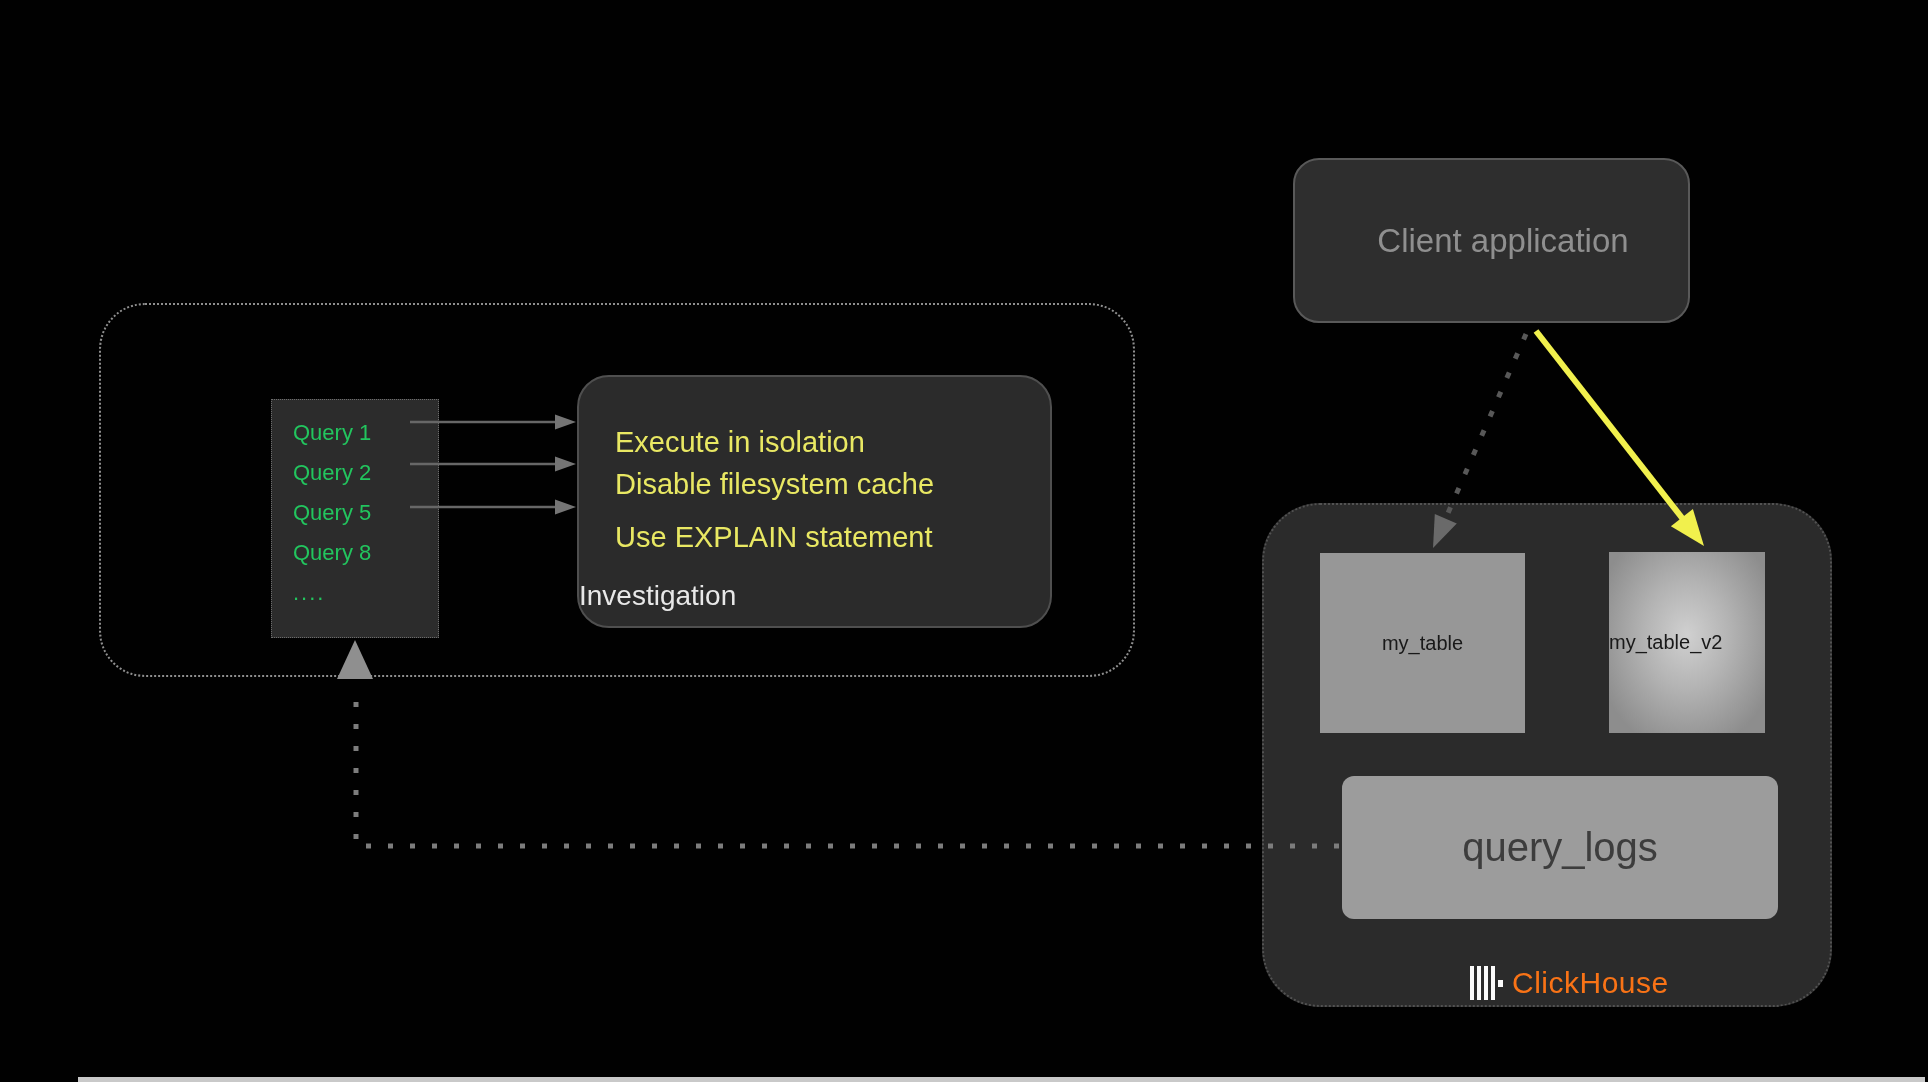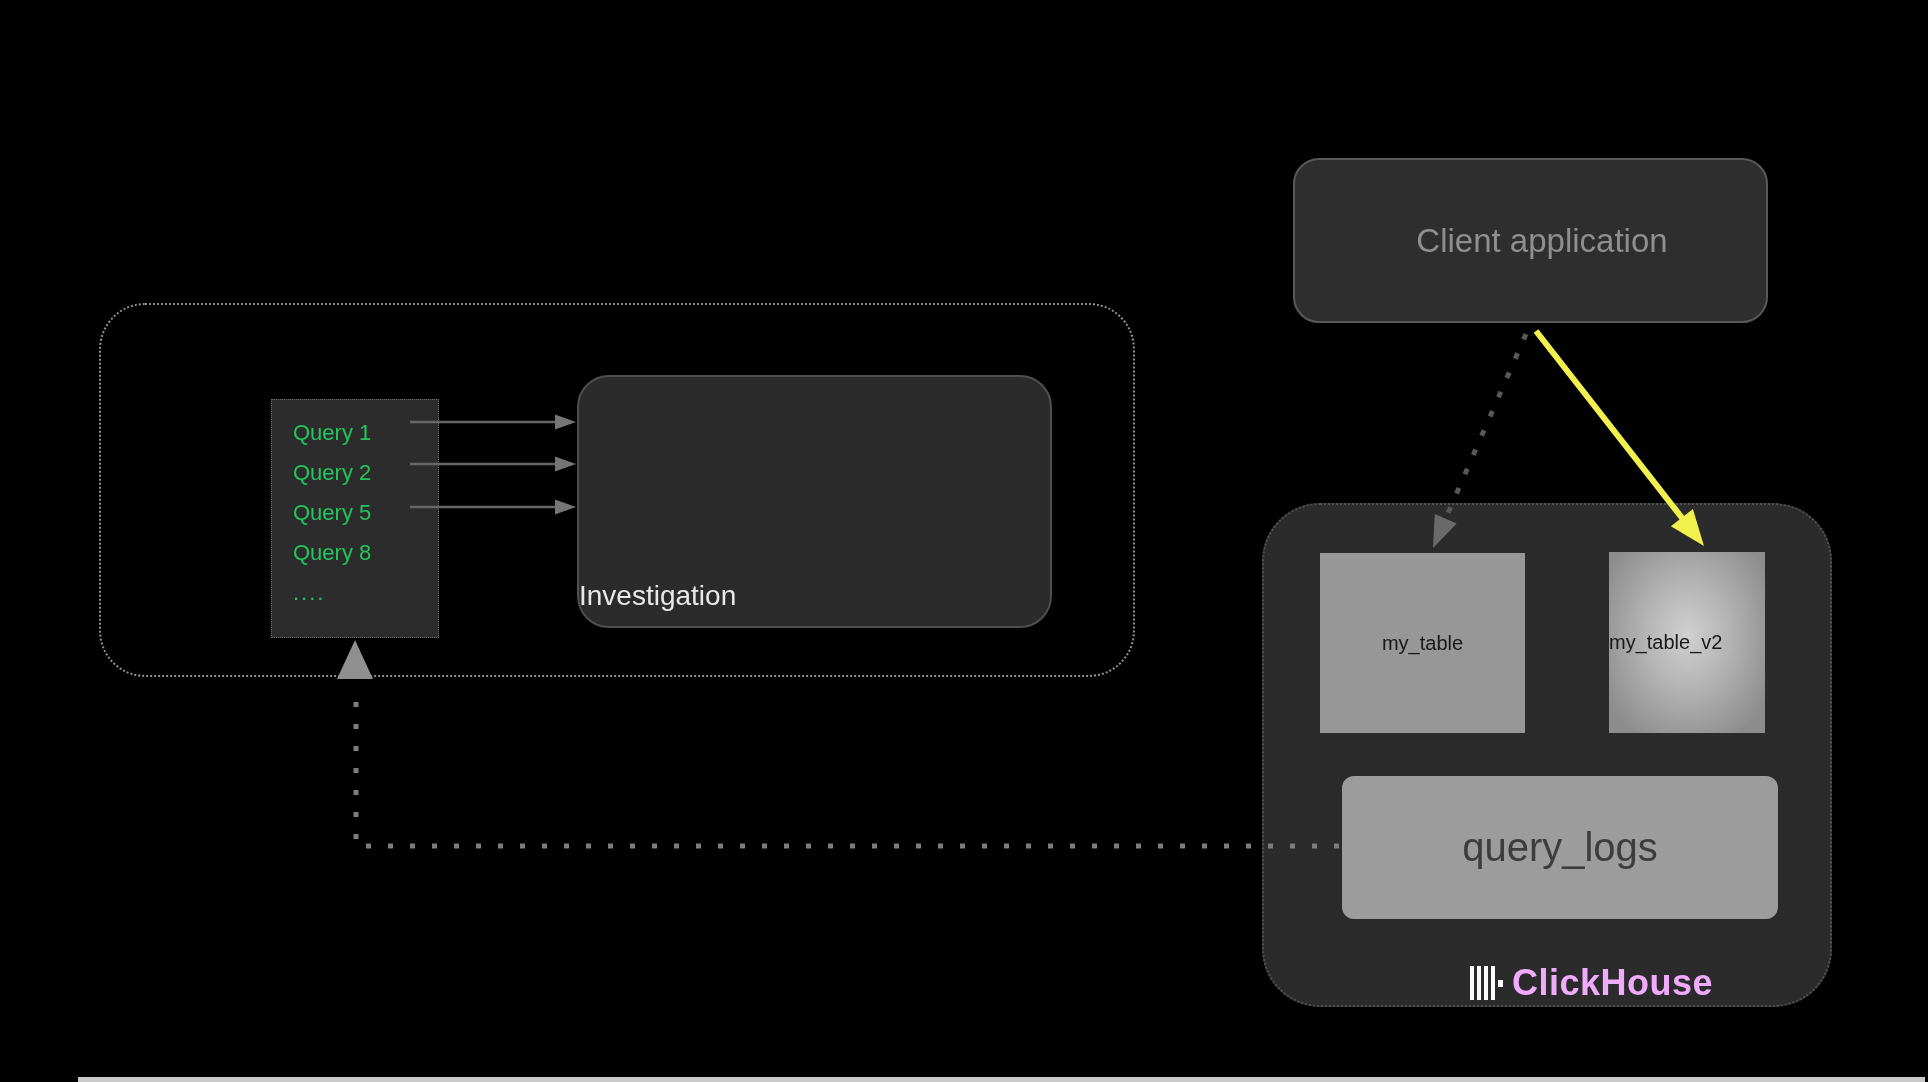--- a/index.html
+++ b/index.html
@@ -20,21 +20,21 @@
   
   .investigation{position:absolute;left:577px;top:375px;width:475px;height:253px;
     background:#2b2b2b;border:2px solid #4f4f4f;border-radius:32px;box-sizing:border-box;}
   .tips{position:absolute;left:36px;top:44px;}
   .tip{font-size:29px;line-height:42px;color:#e9e863;white-space:nowrap;}
   .tip.gap{margin-top:11px;}
   .inv-title{position:absolute;left:0;right:0;bottom:14px;
     font-size:28px;color:#e8e8e8;}
 
   
-  .client{position:absolute;left:1293px;top:158px;width:475px;height:165px;
+  .client{position:absolute;left:1293px;top:158px;width:397px;height:165px;
     background:#2e2e2e;border:2px solid #595959;border-radius:26px;box-sizing:border-box;
     display:flex;align-items:center;justify-content:center;padding-left:23px;}
   .client-label{font-size:33px;color:#8f8f8f;}
 
   
   .ch-box{position:absolute;left:1262px;top:503px;width:570px;height:504px;
     background:#2b2b2b;border:2px dotted #525252;border-radius:58px;box-sizing:border-box;}
   .table-a{position:absolute;left:56px;top:48px;width:205px;height:180px;background:#979797;
     display:flex;align-items:center;justify-content:center;}
   .table-b{position:absolute;left:345px;top:47px;width:156px;height:181px;
@@ -43,21 +43,21 @@
   .table-label{font-size:20px;color:#191919;}
   .qlogs{position:absolute;left:78px;top:271px;width:436px;height:143px;background:#9c9c9c;
     border-radius:12px;display:flex;align-items:center;justify-content:center;}
   .qlogs-label{font-size:40px;color:#3d3d3d;}
 
   
   .brand{position:absolute;left:206px;top:459px;display:flex;align-items:center;height:38px;}
   .bars{display:flex;align-items:center;height:34px;}
   .bar{width:4px;height:34px;background:#fbfbfb;margin-right:3px;}
   .bar.dot{width:5px;height:7px;margin-right:0;}
-  .brand-name{font-size:36px;font-weight:700;color:#f0abfc;margin-left:9px;letter-spacing:.5px;}
+  .brand-name{font-size:30px;font-weight:400;color:#f97316;margin-left:9px;letter-spacing:.5px;}
 
   
   .connectors{position:absolute;left:0;top:0;width:1928px;height:1082px;pointer-events:none;z-index:5;}
 
   
   .bottom-bar{position:absolute;left:78px;top:1077px;width:1847px;height:5px;background:#c9c9c9;}
 </style>
 </head>
 <body>
 
@@ -67,20 +67,25 @@
 
   <div class="query-list">
     <div class="query-item">Query 1</div>
     <div class="query-item">Query 2</div>
     <div class="query-item">Query 5</div>
     <div class="query-item">Query 8</div>
     <div class="query-item dots">....</div>
   </div>
 
   <div class="investigation">
+    <div class="tips">
+      <div class="tip">Execute in isolation</div>
+      <div class="tip">Disable filesystem cache</div>
+      <div class="tip gap">Use EXPLAIN statement</div>
+    </div>
     <div class="inv-title">Investigation</div>
   </div>
 
   <div class="client">
     <span class="client-label">Client application</span>
   </div>
 
   <div class="ch-box">
     <div class="table-a">
       <span class="table-label">my_table</span>

